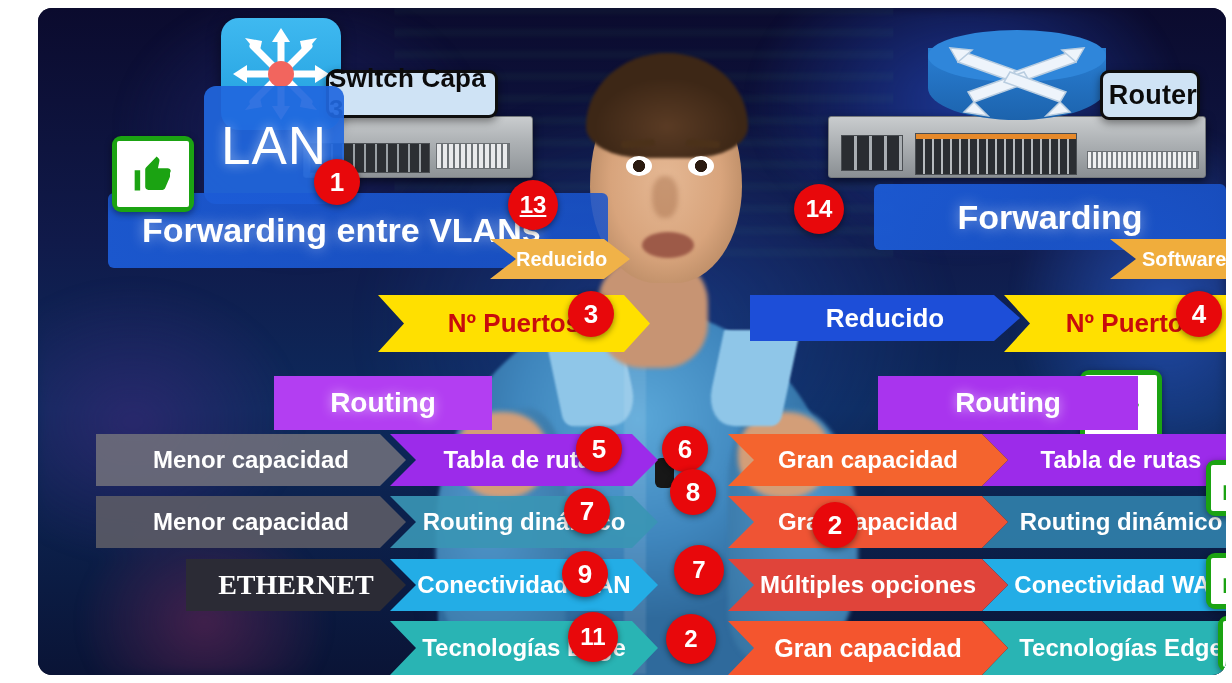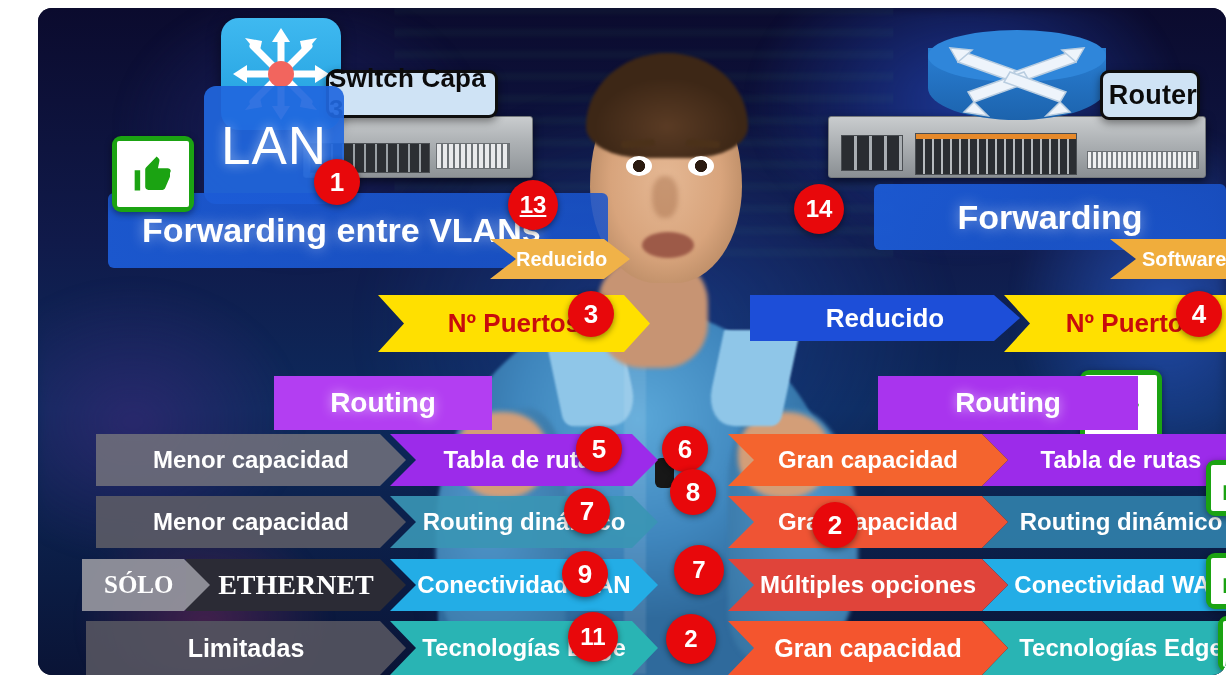--- a/index.html
+++ b/index.html
@@ -433,42 +433,35 @@
       <span>Routing dinámico</span>
     </div>
 
     <div class="chev right-point row-label center" style="left:690px;top:488px;width:280px;height:52px;background:#ef5434;font-size:24px;z-index:22">
       <span>Gran capacidad</span>
     </div>
     <div class="chev right-point row-label center" style="left:944px;top:488px;width:278px;height:52px;background:rgba(47,125,168,.95);font-size:24px;z-index:21">
       <span>Routing dinámico</span>
     </div>
 
-    <div class="chev right-point-flat" style="left:44px;top:551px;width:128px;height:52px;background:rgba(150,150,158,.92);
-                font-size:25px;font-family:'Liberation Serif',serif;padding-left:22px;z-index:24">
-      <span>SÓLO</span>
-    </div>
     <div class="chev right-point-flat row-label center" style="left:148px;top:551px;width:220px;height:52px;background:#2b2b35;
                 font-size:28px;font-family:'Liberation Serif',serif;z-index:23">
       <span>ETHERNET</span>
     </div>
     <div class="chev right-point row-label center" style="left:352px;top:551px;width:268px;height:52px;background:#23ade6;font-size:24px;z-index:22">
       <span>Conectividad WAN</span>
     </div>
 
     <div class="chev right-point row-label center" style="left:690px;top:551px;width:280px;height:52px;background:#e0443a;font-size:24px;z-index:22">
       <span>Múltiples opciones</span>
     </div>
     <div class="chev right-point row-label center" style="left:944px;top:551px;width:278px;height:52px;background:#23ade6;font-size:24px;z-index:21">
       <span>Conectividad WAN</span>
     </div>
 
-    <div class="chev right-point-flat row-label center" style="left:48px;top:613px;width:320px;height:54px;background:rgba(84,84,95,.92);font-size:25px;z-index:22">
-      <span>Limitadas</span>
-    </div>
     <div class="chev right-point row-label center" style="left:352px;top:613px;width:268px;height:54px;background:#29b4b4;font-size:24px;z-index:21">
       <span>Tecnologías Edge</span>
     </div>
 
     <div class="chev right-point row-label center" style="left:690px;top:613px;width:280px;height:54px;background:#f4552e;font-size:25px;z-index:22">
       <span>Gran capacidad</span>
     </div>
     <div class="chev right-point row-label center" style="left:944px;top:613px;width:278px;height:54px;background:#29b4b4;font-size:24px;z-index:21">
       <span>Tecnologías Edge</span>
     </div>

